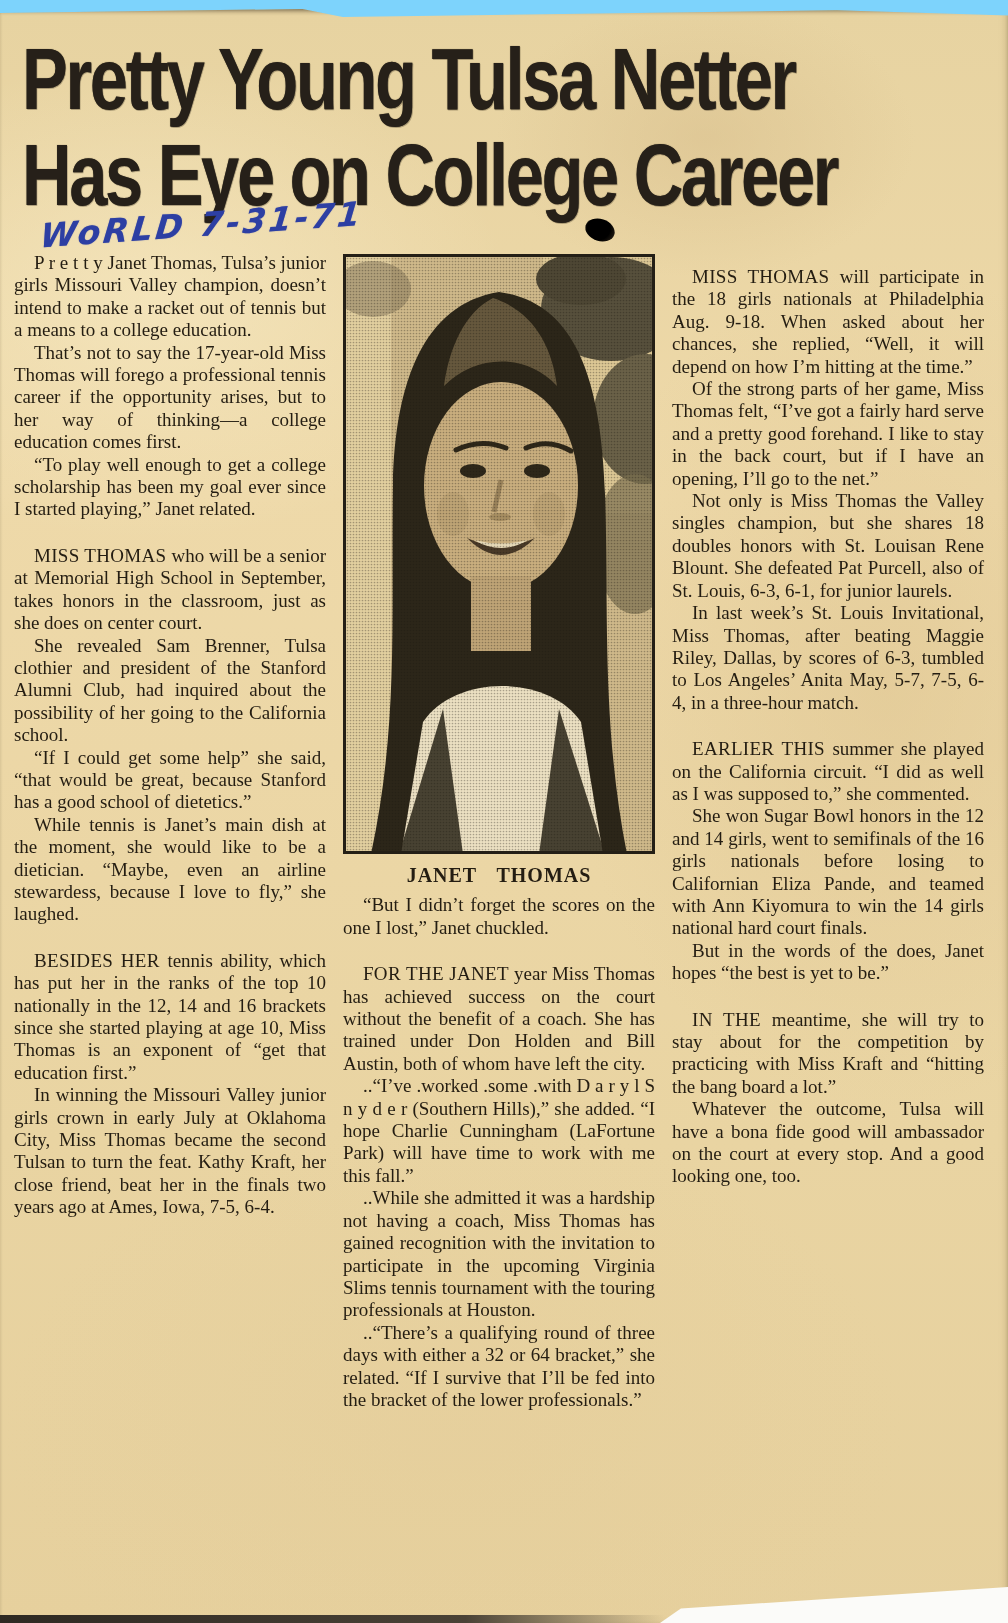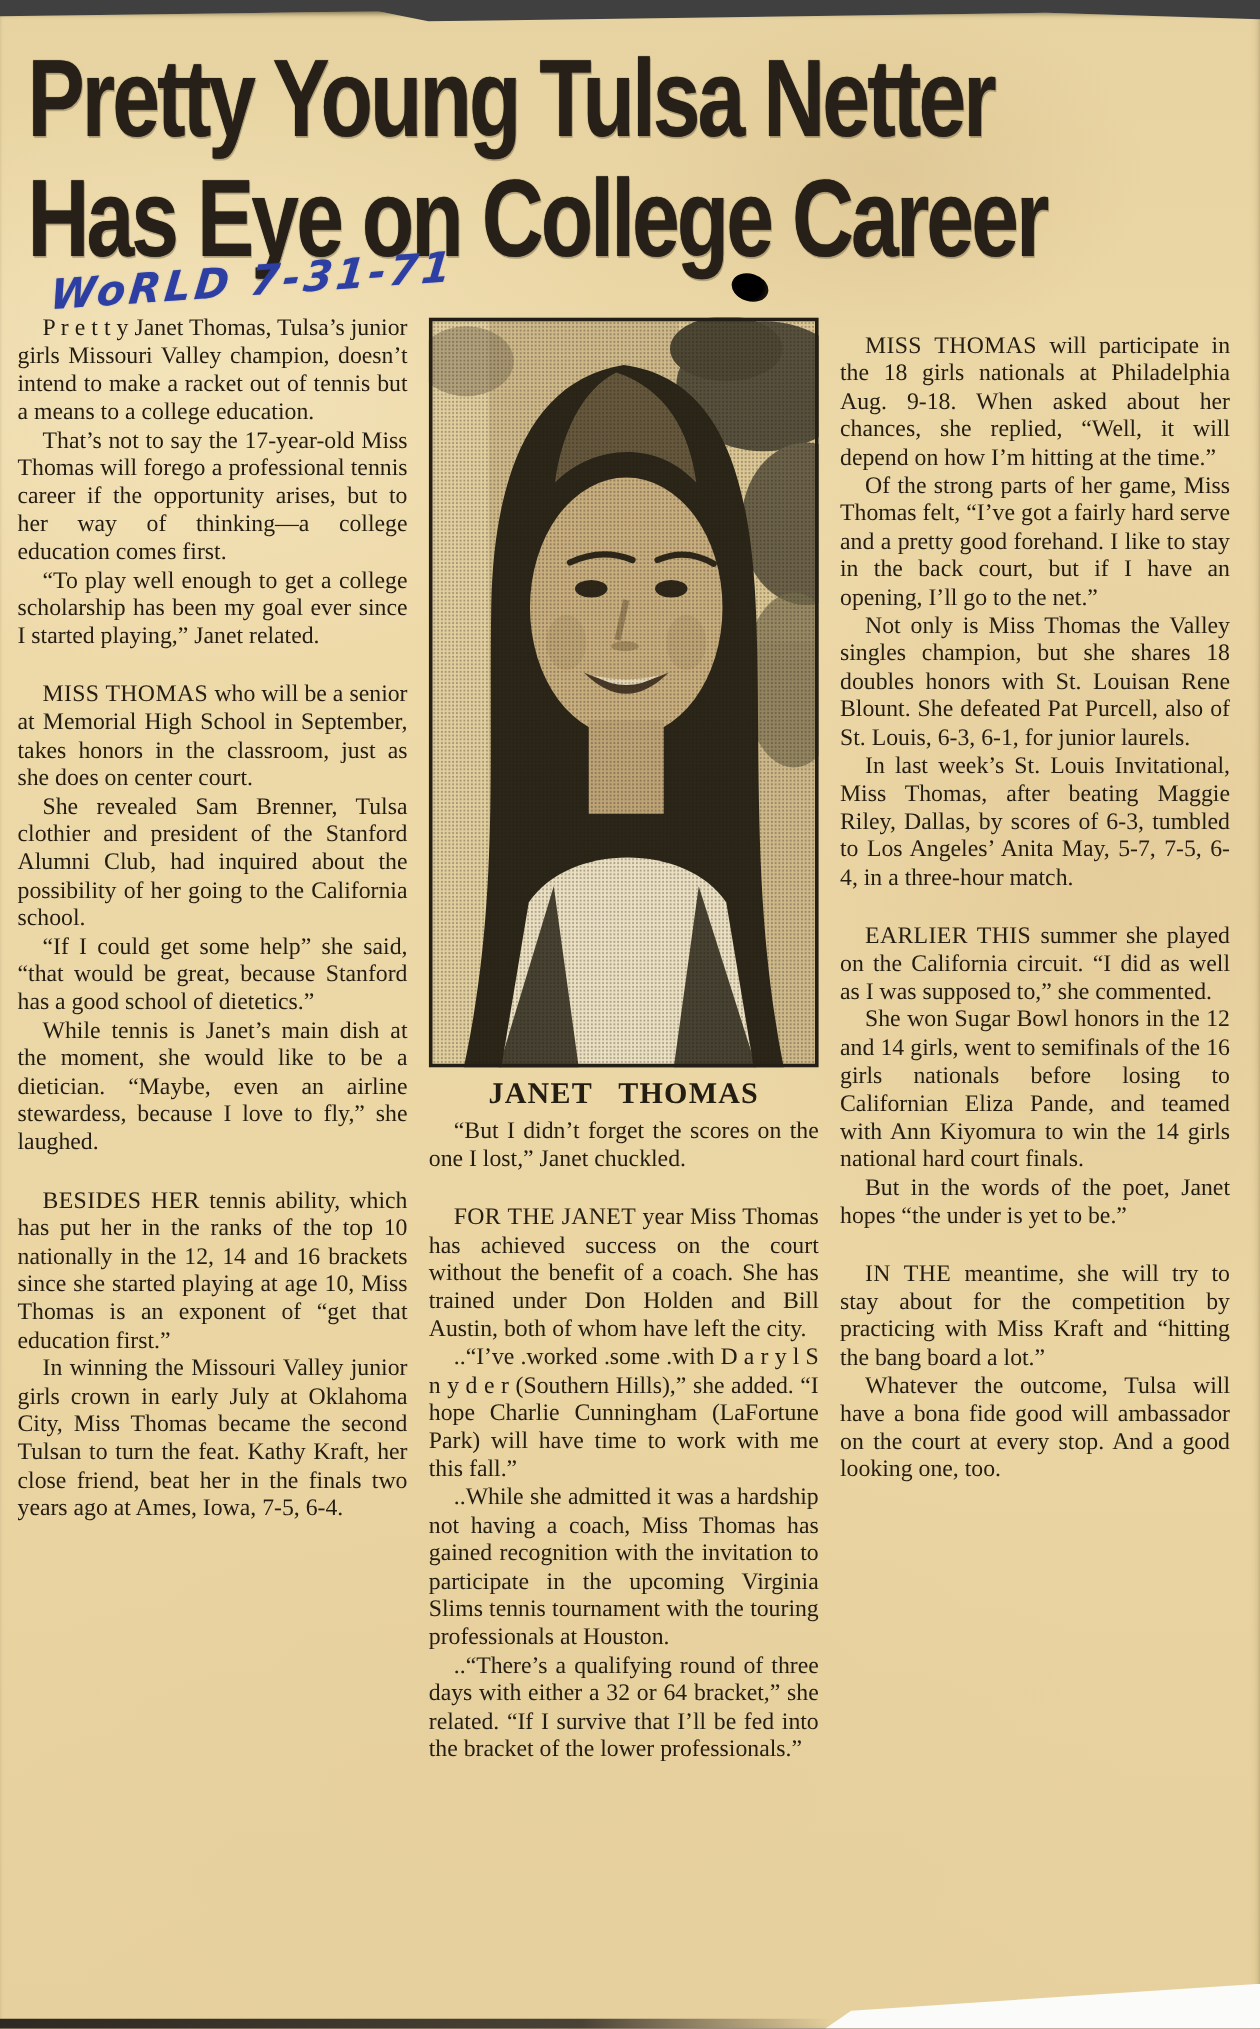--- a/index.html
+++ b/index.html
@@ -1,16 +1,16 @@
 <!DOCTYPE html>
 <html><head>
 <meta charset="utf-8">
 <style>
   html,body{margin:0;padding:0;background:#f7f6f2;}
-  .stage{position:relative;width:1008px;height:1623px;overflow:hidden;background:#404040;font-family:"Liberation Serif",serif;}
+  .stage{position:relative;width:1008px;height:1623px;overflow:hidden;background:#7dd3fc;font-family:"Liberation Serif",serif;}
   .paper{position:absolute;left:0;right:0;top:9px;bottom:0;
     background:
       radial-gradient(ellipse 600px 400px at 15% 18%, rgba(250,238,202,.55), transparent 60%),
       radial-gradient(ellipse 500px 650px at 88% 42%, rgba(220,194,142,.5), transparent 65%),
       radial-gradient(ellipse 750px 520px at 45% 88%, rgba(228,205,154,.45), transparent 60%),
       radial-gradient(ellipse 300px 200px at 70% 8%, rgba(214,188,138,.5), transparent 70%),
       linear-gradient(180deg,#e7d3a1,#eed9a9 30%,#e9d4a2 70%,#e6d09d);
     clip-path:polygon(0 0.25%,30% 0,34% 0.5%,83% 0.08%,100% 0.4%,100% 100%,0 100%);
     box-shadow:inset 0 4px 4px -2px rgba(80,68,44,.65), inset -4px 0 8px -4px rgba(120,100,64,.4);}
   .headline{position:absolute;left:22px;top:22px;margin:0;color:#262019;
@@ -22,21 +22,21 @@
     font-family:"DejaVu Sans",sans-serif;font-style:italic;font-weight:700;font-size:33px;
     letter-spacing:3px;transform:rotate(-4deg) skewX(-10deg);white-space:nowrap;
     text-shadow:0 0 1px rgba(45,63,163,.6);}
   .columns{position:absolute;left:14px;top:243px;width:982px;display:flex;gap:17px;}
   .col{width:312px;flex:0 0 312px;font-size:19px;line-height:22.4px;color:#241d12;text-align:justify;}
   .col-3{padding-top:14px;}
   p.para{margin:0;text-indent:20px;}
   p.gap{margin-top:24px;}
   strong.lead{font-weight:400;letter-spacing:.3px;}
   .photo-frame{width:312px;height:600px;margin:2px 0 10px 0;}
-  .caption{margin:0 0 8px 0;text-indent:0;text-align:center;font-weight:700;font-size:24px;
+  .caption{margin:0 0 8px 0;text-indent:0;text-align:center;font-weight:700;font-size:20px;
     letter-spacing:1px;word-spacing:14px;color:#241d12;}
   .ink-blot{position:absolute;left:585px;top:210px;width:30px;height:22px;border-radius:50%;
     background:radial-gradient(circle at 45% 45%,#000 0 55%,#241d14 85%,rgba(36,29,20,.3));
     transform:rotate(18deg);}
   .bottom-shadow-line{position:absolute;left:0;bottom:0;width:665px;height:8px;
     background:linear-gradient(90deg,#2e2922,#4a4236 70%,rgba(74,66,54,0));}
   .scan-corner{position:absolute;right:0;bottom:0;width:348px;height:36px;background:#fbfbf9;
     clip-path:polygon(0 100%,6% 60%,100% 0,100% 100%);}
 </style>
 </head>
@@ -111,21 +111,21 @@
         <p class="para"><strong class="lead"></strong><span>..“There’s a qualifying round of three days with either a 32 or 64 bracket,” she related. “If I survive that I’ll be fed into the bracket of the lower professionals.”</span></p>
       </div>
 
       <div class="col col-3">
         <p class="para"><strong class="lead">MISS THOMAS </strong><span>will participate in the 18 girls nationals at Philadelphia Aug. 9-18. When asked about her chances, she replied, “Well, it will depend on how I’m hitting at the time.”</span></p>
         <p class="para"><strong class="lead"></strong><span>Of the strong parts of her game, Miss Thomas felt, “I’ve got a fairly hard serve and a pretty good forehand. I like to stay in the back court, but if I have an opening, I’ll go to the net.”</span></p>
         <p class="para"><strong class="lead"></strong><span>Not only is Miss Thomas the Valley singles champion, but she shares 18 doubles honors with St. Louisan Rene Blount. She defeated Pat Purcell, also of St. Louis, 6-3, 6-1, for junior laurels.</span></p>
         <p class="para"><strong class="lead"></strong><span>In last week’s St. Louis Invitational, Miss Thomas, after beating Maggie Riley, Dallas, by scores of 6-3, tumbled to Los Angeles’ Anita May, 5-7, 7-5, 6-4, in a three-hour match.</span></p>
         <p class="para gap"><strong class="lead">EARLIER THIS </strong><span>summer she played on the California circuit. “I did as well as I was supposed to,” she commented.</span></p>
         <p class="para"><strong class="lead"></strong><span>She won Sugar Bowl honors in the 12 and 14 girls, went to semifinals of the 16 girls nationals before losing to Californian Eliza Pande, and teamed with Ann Kiyomura to win the 14 girls national hard court finals.</span></p>
-        <p class="para"><strong class="lead"></strong><span>But in the words of the poet, Janet hopes “the under is yet to be.”</span></p>
+        <p class="para"><strong class="lead"></strong><span>But in the words of the does, Janet hopes “the best is yet to be.”</span></p>
         <p class="para gap"><strong class="lead">IN THE </strong><span>meantime, she will try to stay about for the competition by practicing with Miss Kraft and “hitting the bang board a lot.”</span></p>
         <p class="para"><strong class="lead"></strong><span>Whatever the outcome, Tulsa will have a bona fide good will ambassador on the court at every stop. And a good looking one, too.</span></p>
       </div>
 
     </div>
 
     <div class="ink-blot"></div>
   </div>
 
   <div class="bottom-shadow-line"></div>

